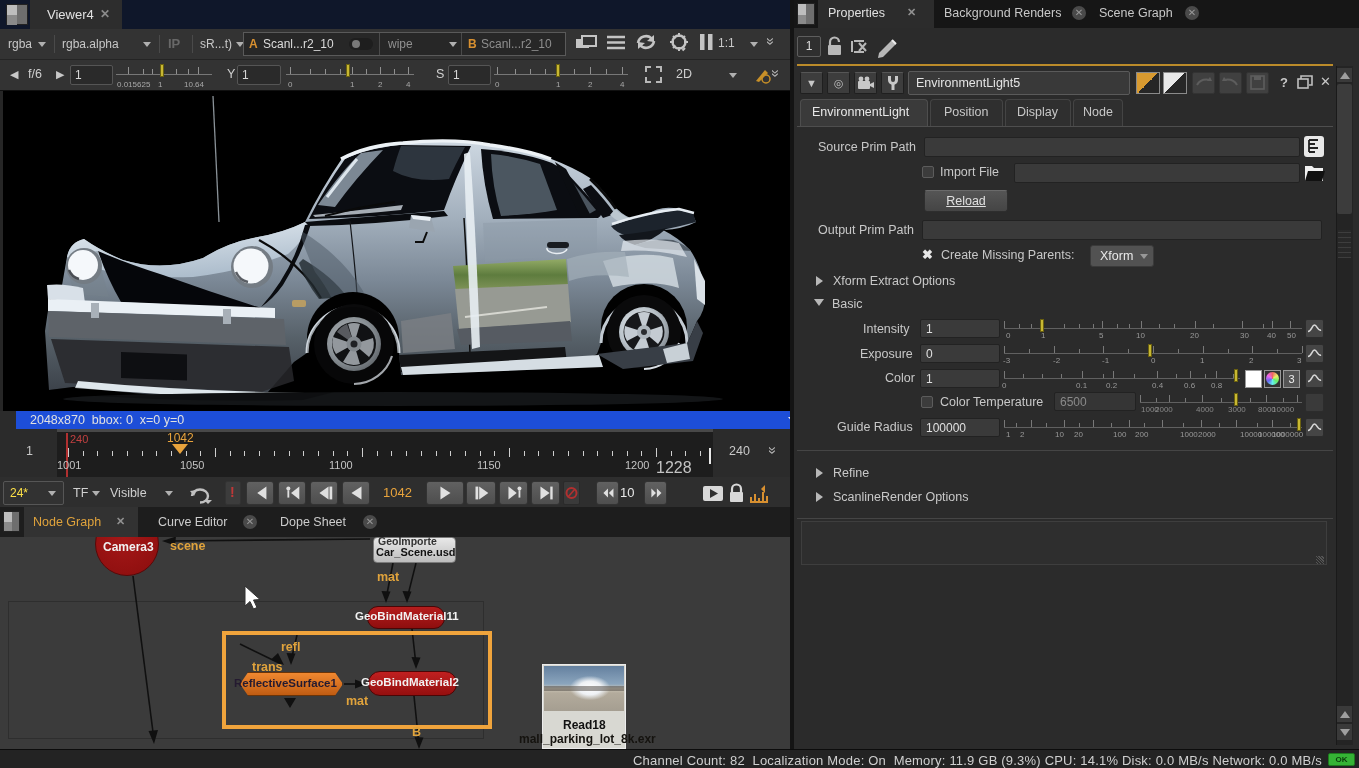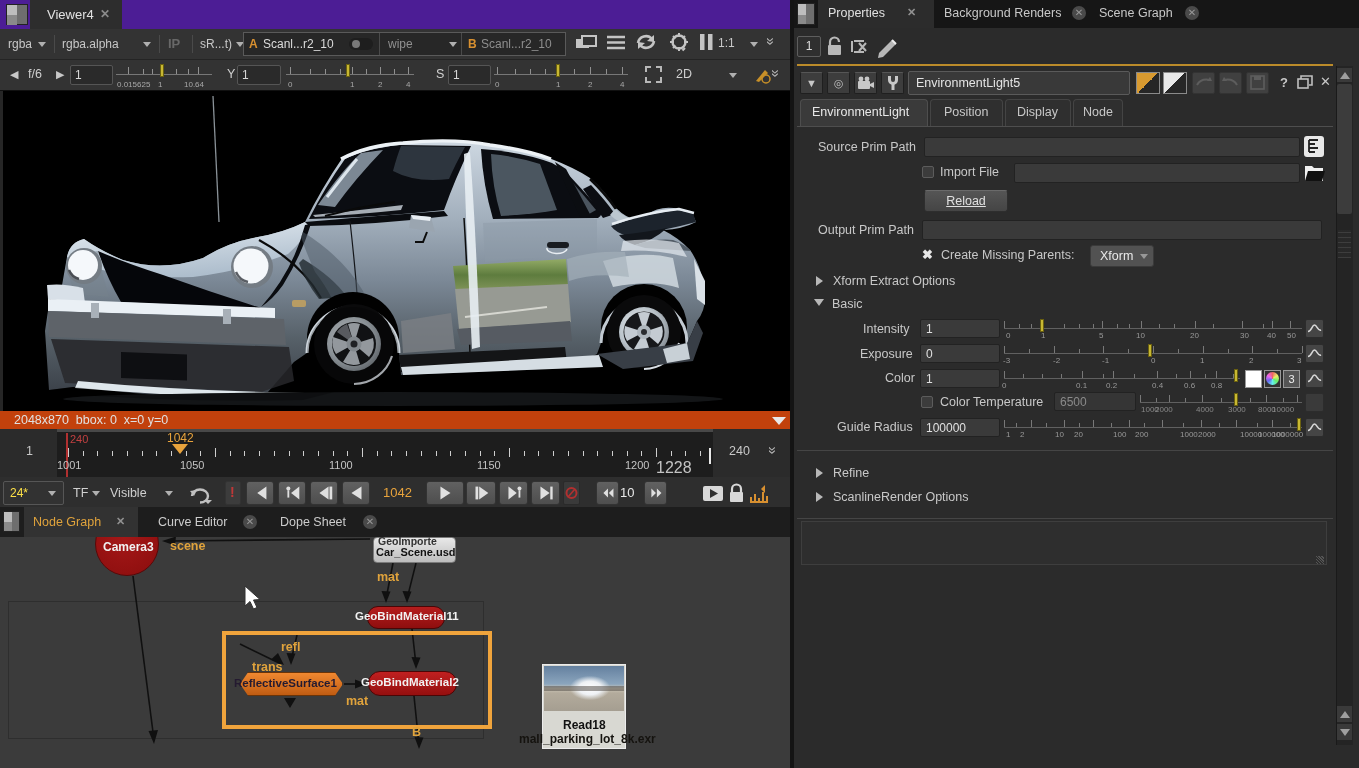--- a/index.html
+++ b/index.html
@@ -2,26 +2,26 @@
 <html><head>
 <meta charset="utf-8">
 <style>
 * { margin:0; padding:0; box-sizing:border-box; }
 html,body { width:1359px; height:768px; overflow:hidden; background:#262626;
   font-family:"Liberation Sans", sans-serif; }
 .abs { position:absolute; }
 #root { position:relative; width:1359px; height:768px; background:#2b2b2b; }
 .txt { position:absolute; white-space:nowrap; }
 
-#vtabs { left:0; top:0; width:790px; height:29px; background:#4c1d95; }
+#vtabs { left:0; top:0; width:790px; height:29px; background:#0f172a; }
 #vtabs .tab { left:30px; top:0; width:92px; height:29px; background:#2d2d2d; }
 #vrow2 { left:0; top:29px; width:790px; height:31px; background:#333333; border-bottom:1px solid #242424;}
 #vrow3 { left:0; top:60px; width:790px; height:31px; background:#333333; border-bottom:1px solid #101010;}
 #vcanvas { left:0; top:91px; width:790px; height:320px; background:#000; border-left:3px solid #262626;}
-#vinfo { left:0; top:411px; width:890px; height:18px; background:#c2410c; }
+#vinfo { left:16px; top:411px; width:890px; height:18px; background:#1d4ed8; }
 #vtime { left:0; top:429px; width:790px; height:48px; background:#2b2b2b; }
 #vtrack { left:57px; top:429px; width:656px; height:48px; background:#1d1d1d; border-top:3px solid #484848;}
 #vtrans { left:0; top:477px; width:790px; height:30px; background:#2e2e2e; }
 #ngtabs { left:0; top:507px; width:790px; height:30px; background:#1d1d1d; }
 #ngcanvas { left:0; top:537px; width:790px; height:231px; background:#3b3b3b; overflow:hidden;}
 .sep { position:absolute; width:1px; height:18px; background:#4a4a4a; top:6px; }
 .ddarrow { position:absolute; width:0; height:0; border-left:4px solid transparent;
   border-right:4px solid transparent; border-top:5px solid #b0b0b0; }
 .chev { position:absolute; color:#a8a8a8; font-size:11px; letter-spacing:-1px;}
 .inp { position:absolute; background:#2a2a2a; border:1px solid #555; border-radius:2px;
@@ -828,13 +828,17 @@
     </div>
 <div class="abs" style="left:1337px;top:84px;width:15px;height:130px;background:#3c3c3c;border-radius:2px;"></div>
 <div class="abs" style="left:1338px;top:230px;width:13px;height:28px;background:repeating-linear-gradient(#2b2b2b,#2b2b2b 2px,#4e4e4e 2px,#4e4e4e 3px,#2b2b2b 3px,#2b2b2b 5px);opacity:.6;"></div>
 <div class="abs" style="left:1337px;top:706px;width:15px;height:16px;background:#3a3a3a;">
       <div class="arrowd" style="left:3px;top:5px;transform:rotate(180deg);border-top-color:#a0a0a0;"></div>
     </div>
 <div class="abs" style="left:1337px;top:724px;width:15px;height:16px;background:#3a3a3a;">
       <div class="arrowd" style="left:3px;top:5px;border-top-color:#a0a0a0;"></div>
     </div>
 
+<div class="abs" id="status">
+  <div class="txt" style="right:37px;top:3px;font-size:13px;letter-spacing:0.2px;color:#cfcfcf;">Channel Count: 82&nbsp; Localization Mode: On&nbsp; Memory: 11.9 GB (9.3%) CPU: 14.1% Disk: 0.0 MB/s Network: 0.0 MB/s</div>
+  <div class="abs" style="left:1328px;top:3px;width:27px;height:13px;background:#35b335;border:1px solid #1e7a1e;border-radius:2px;color:#0c3c0c;font-size:8px;font-weight:bold;text-align:center;line-height:12px;">OK</div>
+</div>
 
 </div>
 </body></html>

